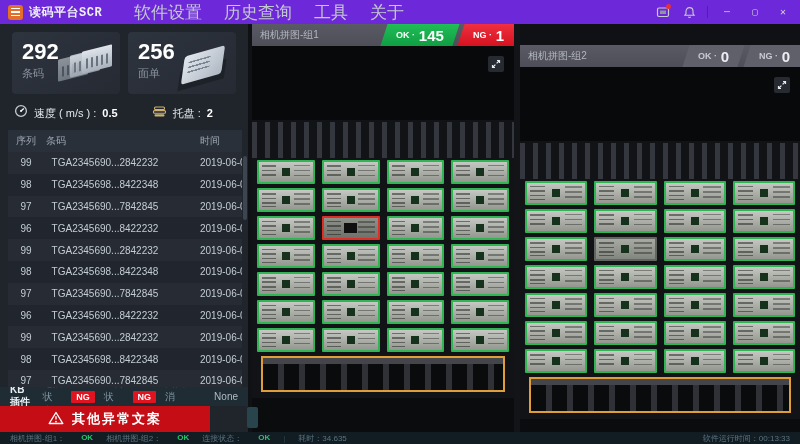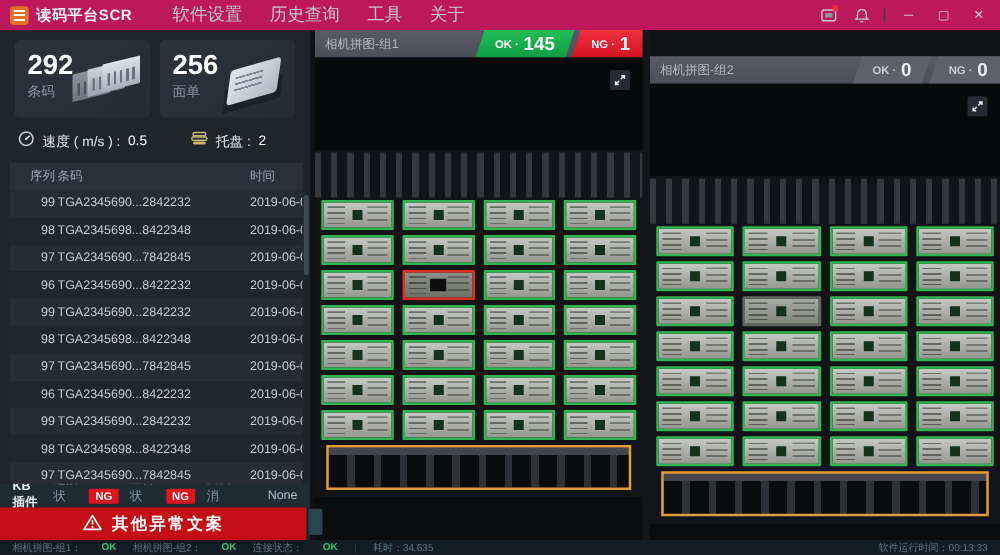--- a/index.html
+++ b/index.html
@@ -1,27 +1,27 @@
 <!DOCTYPE html>
 <html><head>
 <meta charset="utf-8">
 <style>
   * { margin:0; padding:0; box-sizing:border-box; }
   html,body { width:800px; height:444px; overflow:hidden; background:#0c0e11;
     font-family:"Liberation Sans","DejaVu Sans",sans-serif; }
   .app { position:relative; width:800px; height:444px; background:#0f1115; overflow:hidden; }
 
   
-  .titlebar { height:24px; background:#be185d; display:flex; align-items:center; padding:0 8px; gap:6px; }
+  .titlebar { height:24px; background:#6d28d9; display:flex; align-items:center; padding:0 8px; gap:6px;font-family:Liberation Mono, monospace; }
   .logo { width:15px; height:15px; border-radius:3px; background:#e2702a; position:relative; flex:none; }
   .logo::before { content:""; position:absolute; left:3px; right:3px; top:3px; bottom:3px;
     background:repeating-linear-gradient(180deg,#fff 0 1.5px,transparent 1.5px 3.5px); }
   .apptitle { color:#eef1f4; font-size:12px; font-weight:bold; margin-right:26px; letter-spacing:.5px; }
   .menus { display:flex; gap:22px; }
-  .menu { color:#c3c9d0; font-size:14px; cursor:default; }
+  .menu { color:#c3c9d0; font-size:17px; cursor:default; }
   .tb-right { margin-left:auto; display:flex; align-items:center; gap:10px; }
   .tb-ic { position:relative; width:16px; height:16px; display:flex; align-items:center; justify-content:center; }
   .tb-ic svg { display:block; }
   .reddot { position:absolute; top:0; right:0; width:5px; height:5px; border-radius:50%; background:#e5303a; }
   .vsep { width:1px; height:12px; background:#3a3f46; }
   .winbtn { color:#cdd2d8; font-size:10px; width:18px; text-align:center; cursor:default; }
 
   
   .body { display:flex; height:408px; }
   .sidebar { width:248px; background:#20242b; display:flex; flex-direction:column; }
@@ -43,45 +43,45 @@
     background:linear-gradient(135deg,#e3e8ee,#aeb7c2); transform:rotate(-16deg) skewX(-24deg); }
   .wcard::after { content:""; position:absolute; left:5px; right:14px; top:6px; height:12px;
     background:repeating-linear-gradient(180deg,#7c8794 0 1.5px,transparent 1.5px 4.5px); }
   .wshadow { position:absolute; left:4px; top:24px; width:48px; height:18px;
     background:#1d2128; transform:rotate(-16deg) skewX(-24deg); }
 
   
   .meta { display:flex; align-items:center; gap:8px; margin:6px 14px 6px 14px; height:18px; }
   .meta .grp { display:flex; align-items:center; gap:6px; }
   .meta .mlabel { color:#e3e8ed; font-size:11px; }
-  .meta .mval { color:#ffffff; font-size:11px; font-weight:normal; }
+  .meta .mval { color:#ffffff; font-size:11px; font-weight:bold; }
   .meta .grp2 { margin-left:26px; }
 
   
   .tablewrap { position:relative; flex:1; margin:2px 0 0 0; overflow:hidden; }
   .thead { display:flex; height:22px; align-items:center; background:#2a3039; margin:0 6px 0 8px; }
   .thead span { color:#9aa6b2; font-size:10px; }
   .tr { display:flex; height:21.8px; align-items:center; margin:0 6px 0 8px; }
   .tr:nth-child(odd) { background:#262b34; } .tr:nth-child(even) { background:#21262e; }
   .td { font-size:10px; color:#c4ccd4; white-space:nowrap; overflow:hidden; }
-  .c1 { width:36px; text-align:right; flex:none; }
-  .c2 { width:120px; flex:none; padding-left:2px; }
+  .c1 { width:36px; text-align:center; flex:none; }
+  .c2 { width:120px; flex:none; padding-left:2px;text-align:center; }
   .c3 { flex:1; padding-left:4px;margin-left:32px; }
   .thead .c2,.thead .c3 { text-align:left; }
   .scrollthumb { position:absolute; right:1px; top:26px; width:4px; height:64px; background:#3d4550; border-radius:2px; }
 
   
   .kbbar { height:19px; background:#1f2c33; display:flex; align-items:center; gap:9px; padding:0 10px; }
   .kbtitle { color:#e8edf2; font-size:10px; font-weight:bold; }
   .kv { color:#7f93a0; font-size:10px; display:flex; align-items:center; gap:3px; }
   .ngbadge { background:#e01420; color:#fff; font-size:9px; font-weight:bold; padding:1px 5px; border-radius:1px; }
   .kvval { color:#aebbc5;padding-left:26px; }
 
   
-  .alert { height:26px; width:245px; border:none; background:#c40d15; color:#ffffff; font-size:13px; font-weight:bold;
+  .alert { height:26px; width:210px; border:none; background:#c40d15; color:#ffffff; font-size:13px; font-weight:bold;
     display:flex; align-items:center; justify-content:center; gap:8px; cursor:pointer; margin-top:auto;
     font-family:inherit; letter-spacing:2px; }
   .chip { position:absolute; left:247px; bottom:16px; width:11px; height:21px; background:#28454e; border-radius:2px; }
 
   
   .panel { display:flex; flex-direction:column; }
   .p1 { width:262px; flex:none; }
   .p2 { flex:1;margin-top:21px; }
   .vdiv { width:6px; background:#121418; flex:none; }
   .phead { height:22px; background:linear-gradient(180deg,#5a5a64,#4e4e58); display:flex; align-items:center;

